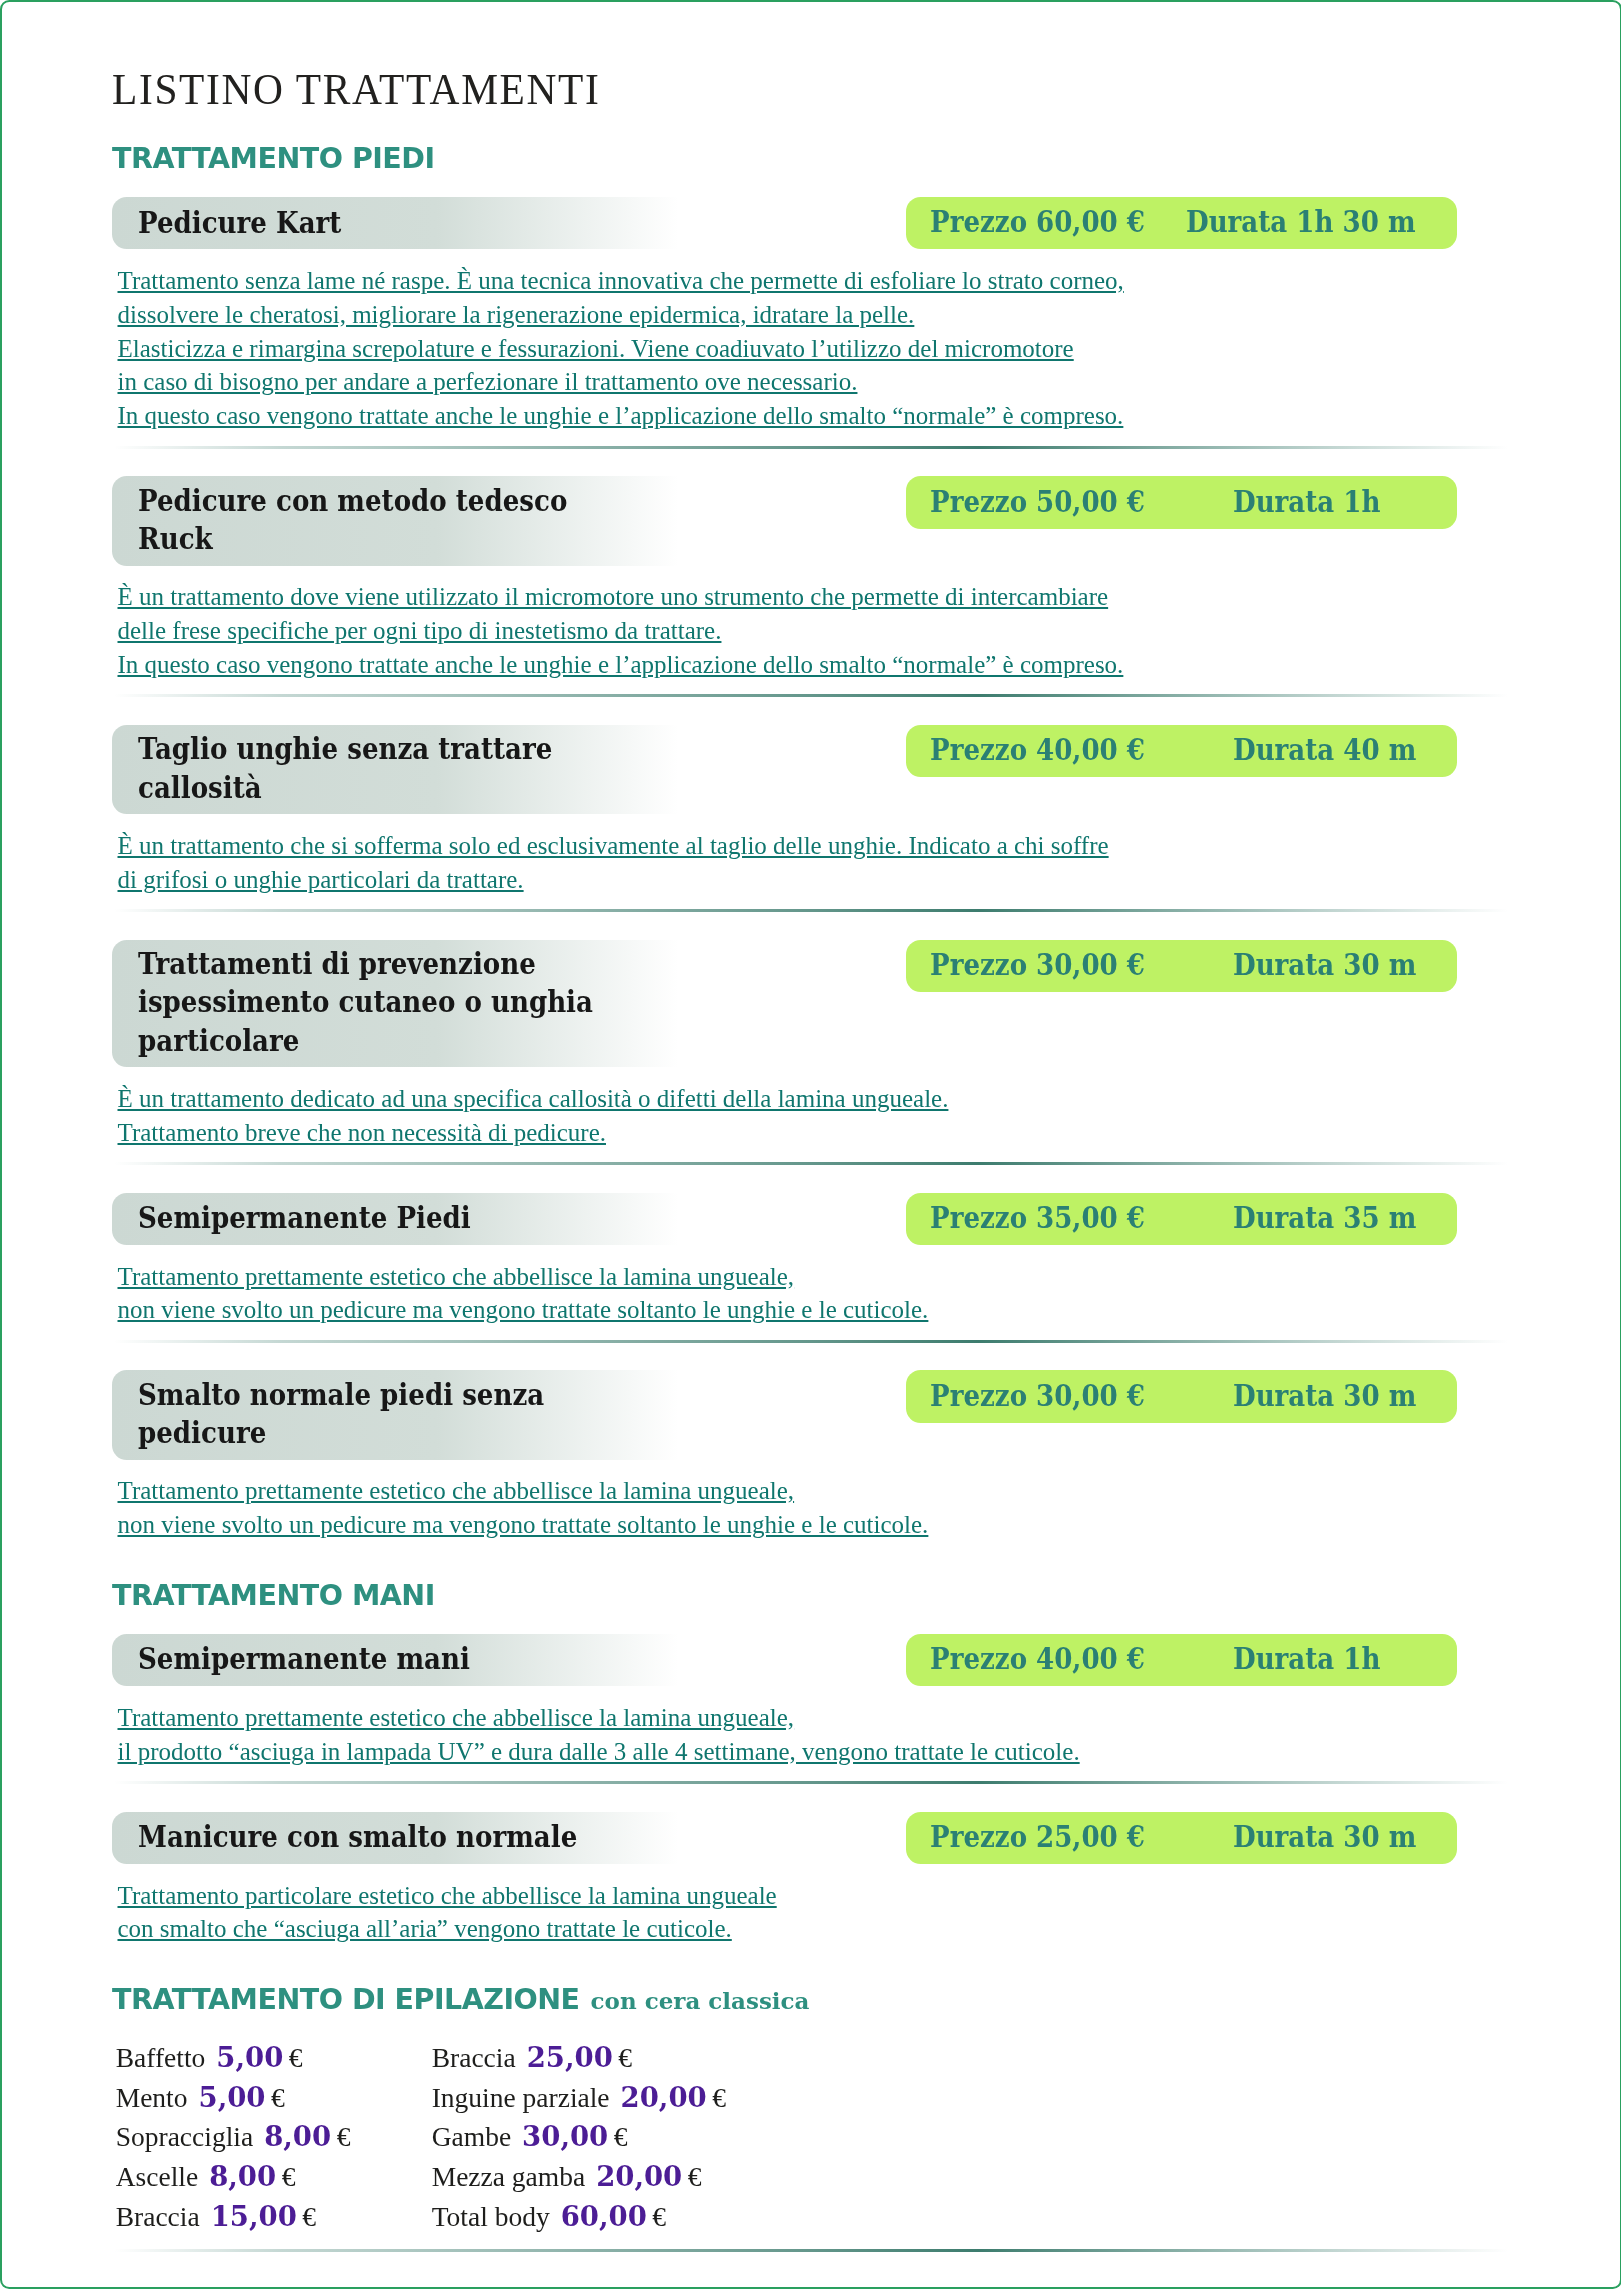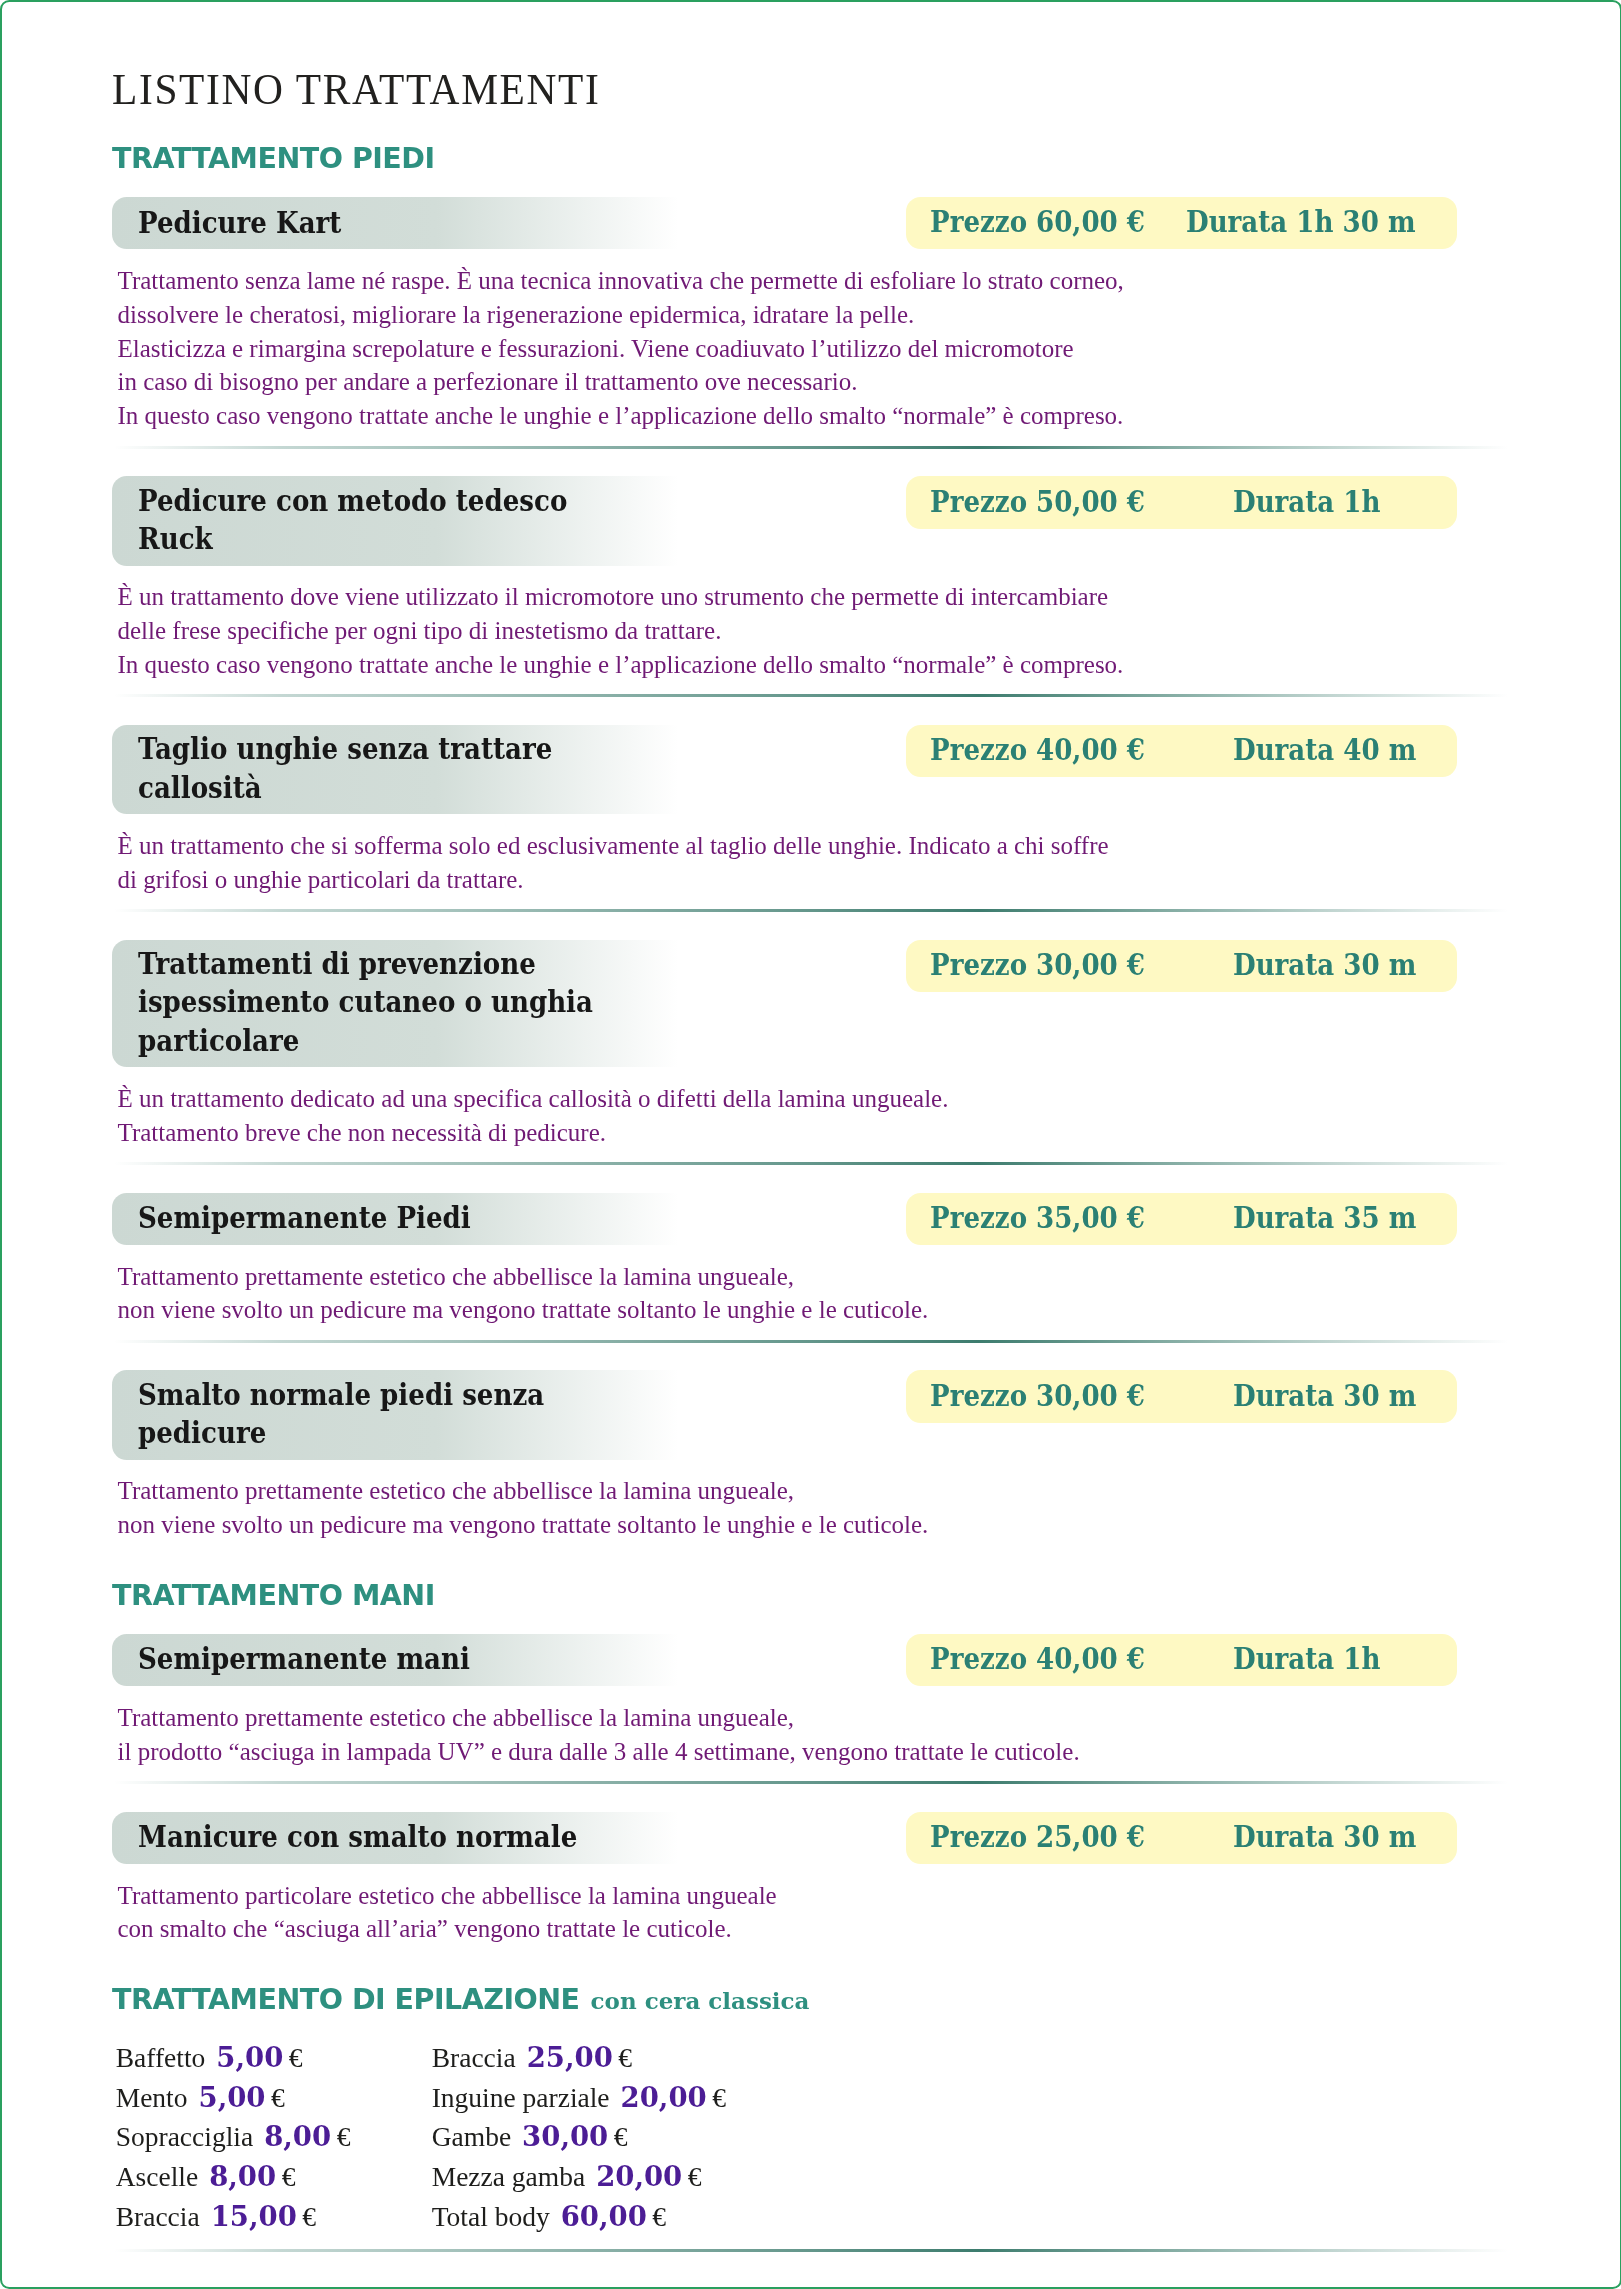--- a/index.html
+++ b/index.html
@@ -35,33 +35,33 @@
     width:590px; min-height:52px; box-sizing:border-box; border-radius:14.7px;
     background:linear-gradient(90deg,#ccd8d3 0%,#d2ddd8 55%,rgba(210,221,216,0) 96%);
     padding:5.5px 9.2px 7.3px 26px; display:flex; align-items:flex-end;
   }
   .title-text {
     display:inline-block; font-family:"DejaVu Serif", serif; font-weight:bold;
     font-size:29px; line-height:1.32; color:#171717; white-space:pre-line;
     transform:scaleX(.9); transform-origin:0 50%;
   }
   .price-pill {
-    width:551px; box-sizing:border-box; border-radius:14.7px; background:#fef9c3;
+    width:551px; box-sizing:border-box; border-radius:14.7px; background:#bef264;
     padding:8.3px 16.5px 10px 24px; display:flex; align-items:baseline;
   }
   .prezzo-cell { width:303px; }
   .durata-cell { flex:1; }
   .pcell {
     display:inline-flex; gap:10px; font-family:"DejaVu Serif", serif; font-weight:bold;
     font-size:29px; color:#2b8074; white-space:nowrap;
     transform:scaleX(.9); transform-origin:0 50%;
   }
   .item-desc {
     font-size:25px; line-height:1.35; margin:14.7px 0 0 5.5px;
-    white-space:pre-line; color:#701a75;
+    white-space:pre-line; color:#0f766e;text-decoration:underline;
   }
   
   .divider {
     height:2.8px; margin:9.2px -51px 27.5px 1.8px; border-radius:1.8px;
     background:linear-gradient(90deg, rgba(61,124,110,0) 0%, rgba(61,124,110,.3) 12%,
       rgba(61,124,110,.8) 50%, #3d7c6e 62%, rgba(61,124,110,.3) 88%, rgba(61,124,110,0) 100%);
   }
   
   .epilation { display:flex; font-size:27.5px; margin:3.7px 0 13px 3.7px; }
   .ep-col-left { width:316px; }

